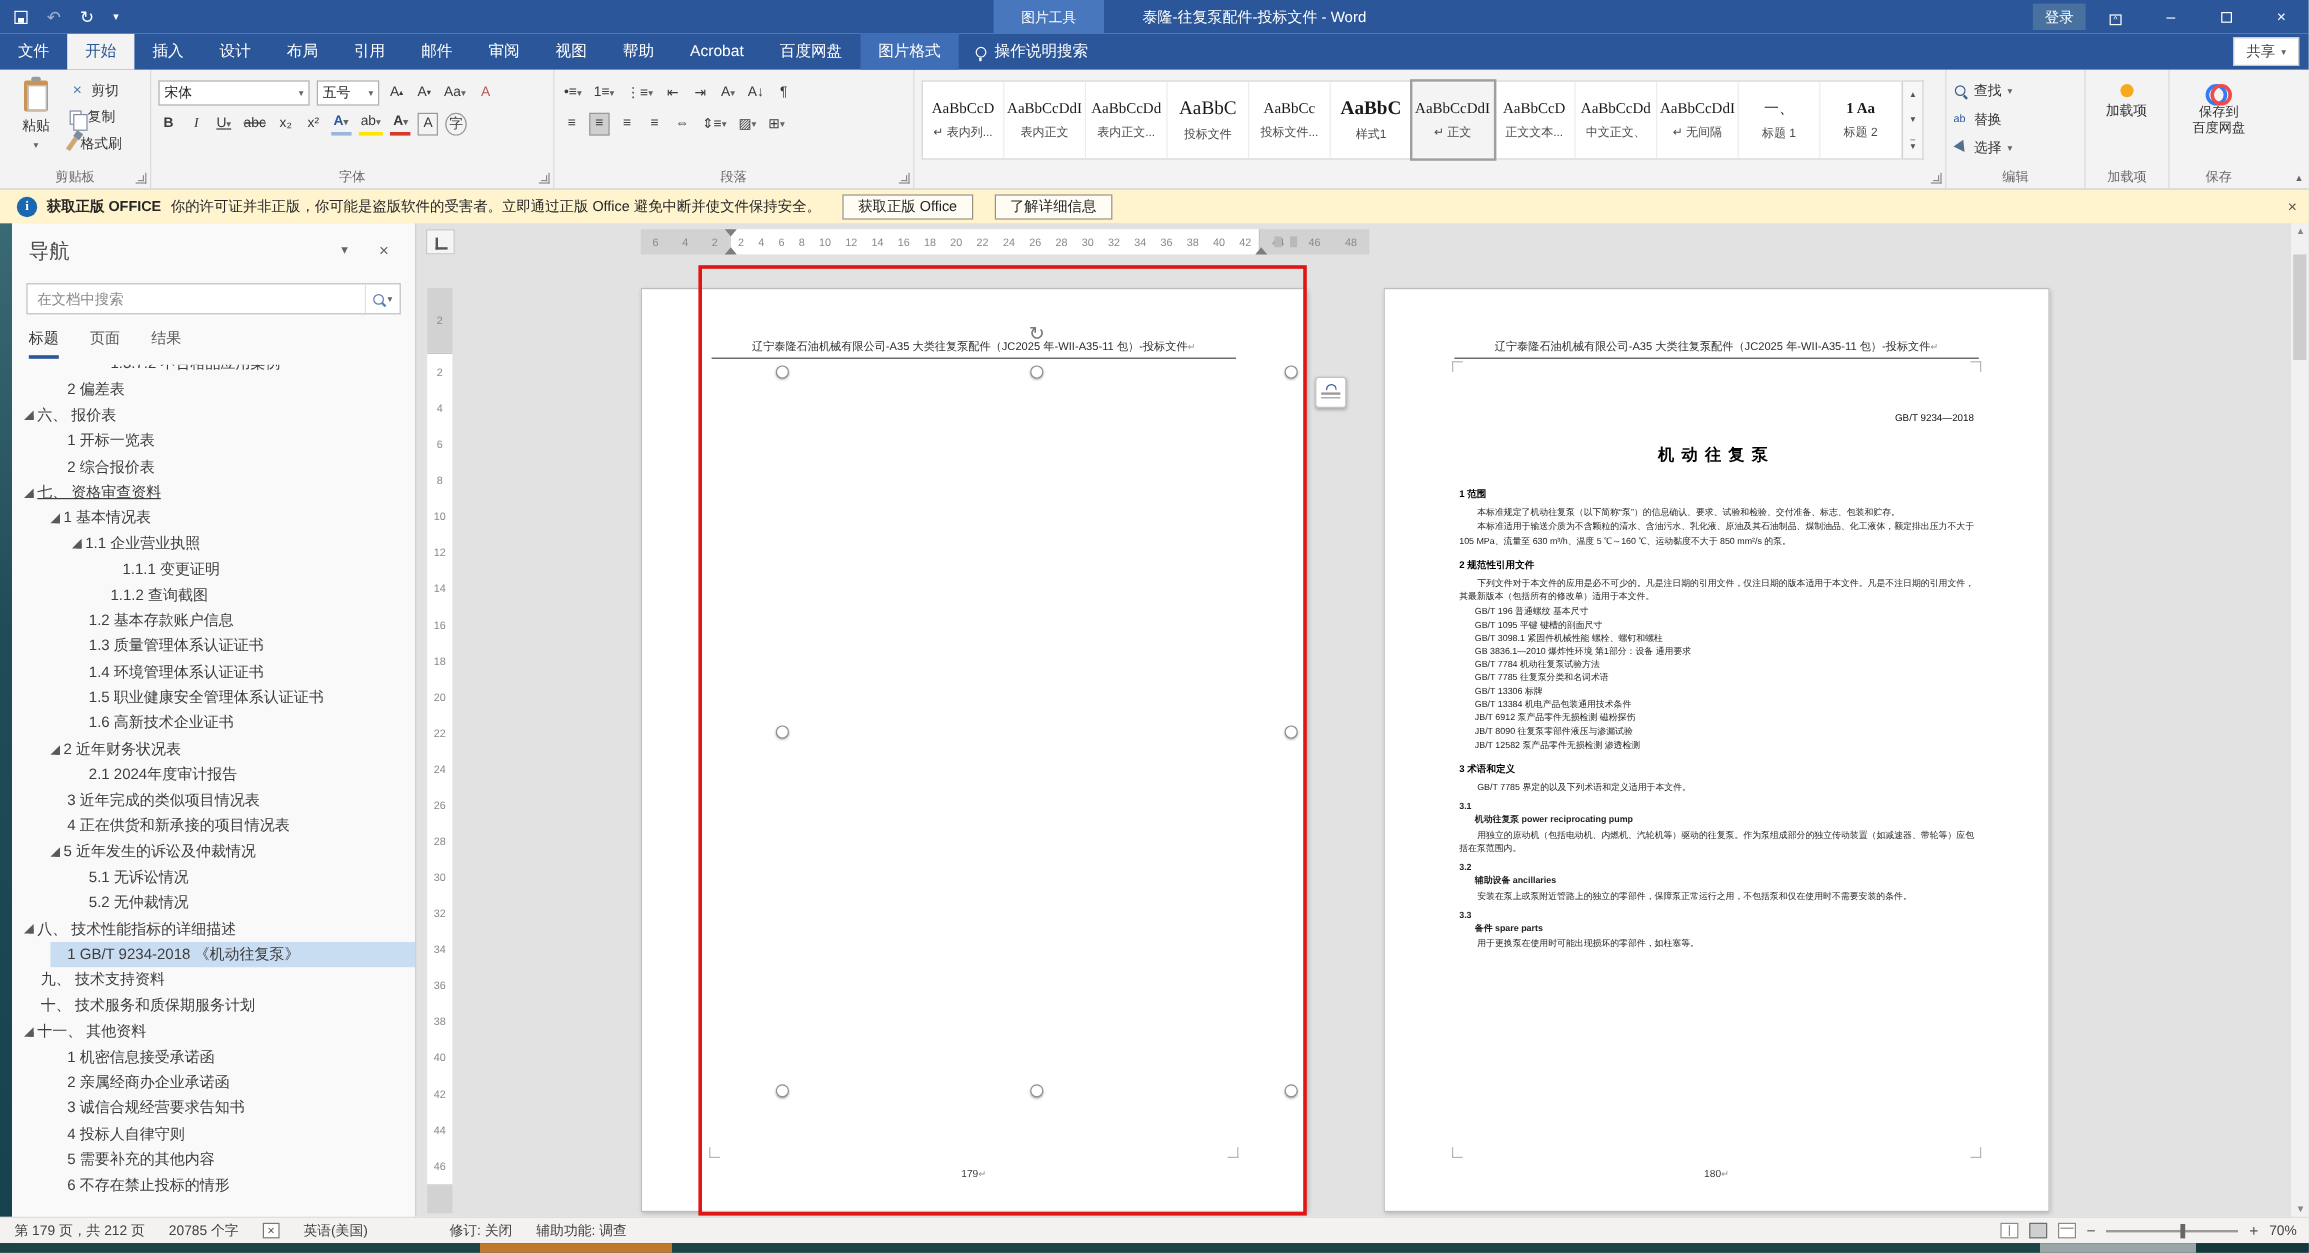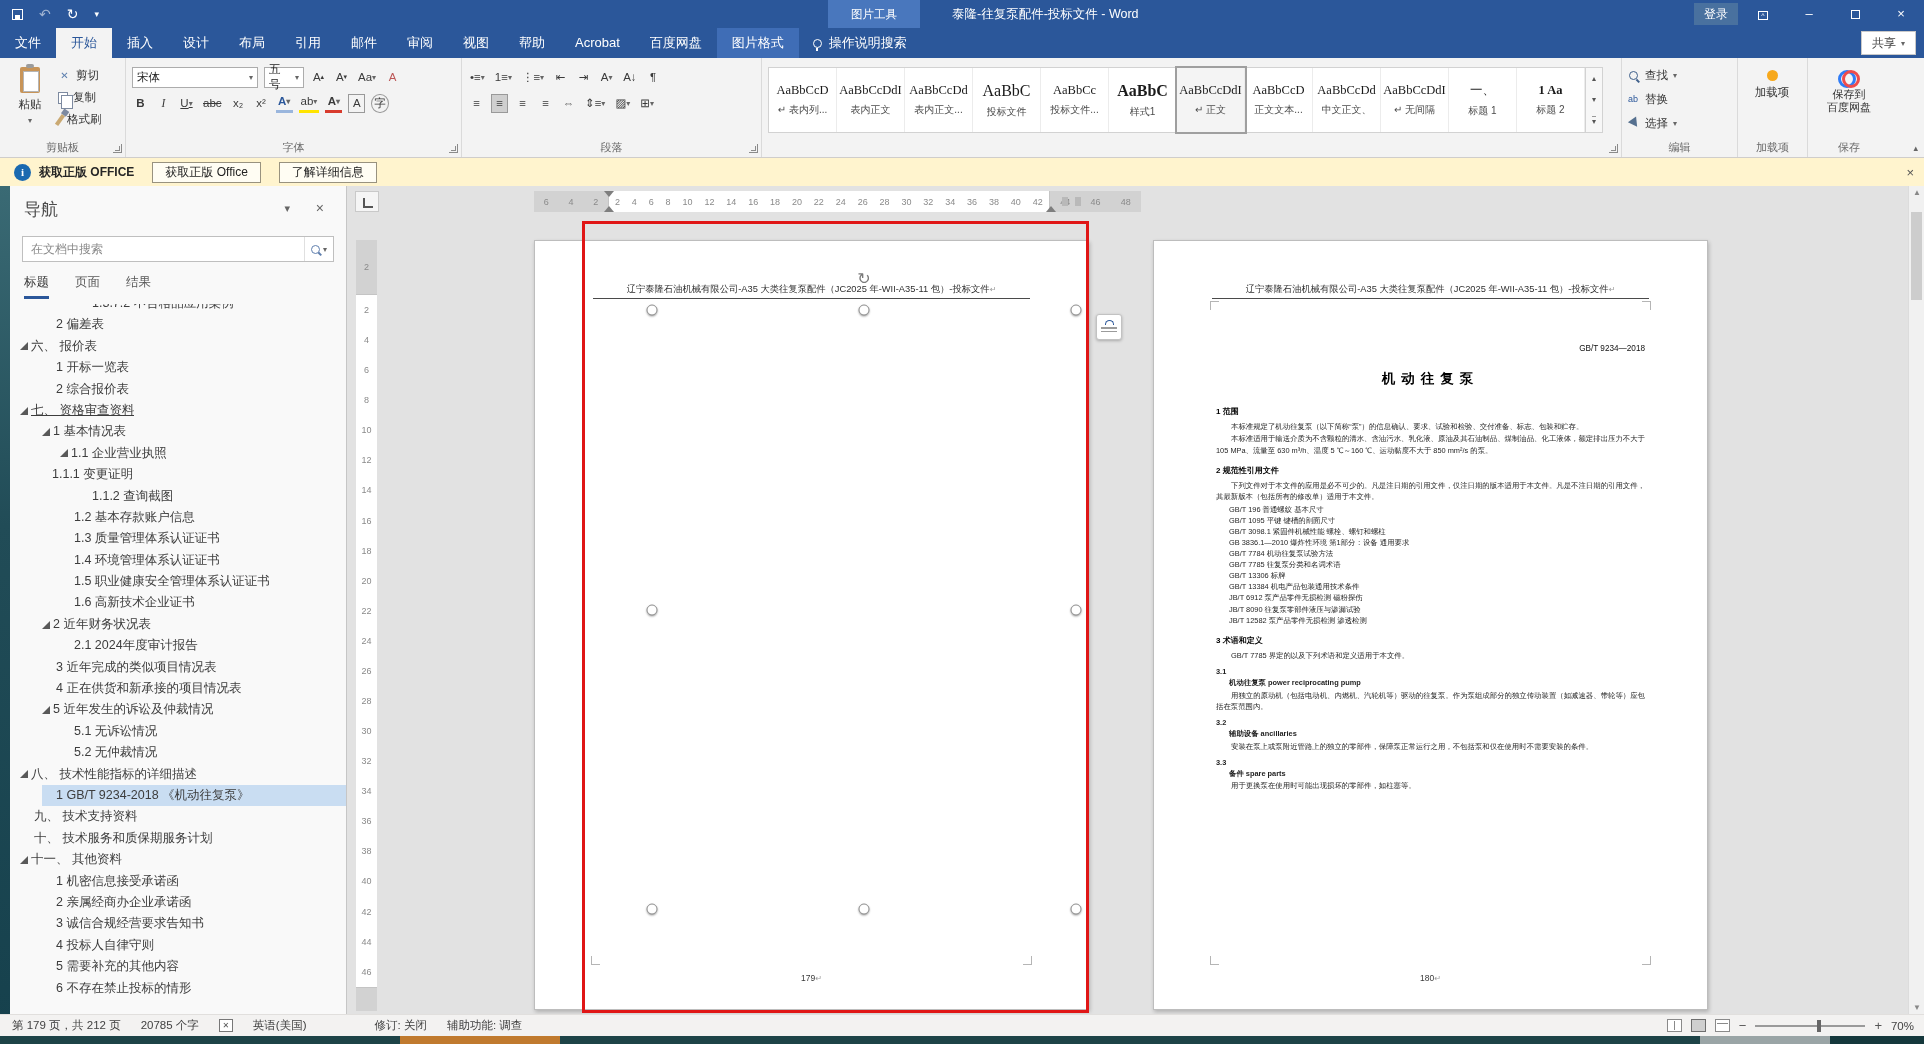--- a/index.html
+++ b/index.html
@@ -258,21 +258,21 @@
     <div class="glabel">剪贴板</div>
     <div class="dlg"></div>
   </div>
 
   <div class="rgroup" style="width:336px">
     <div class="frow">
       <div class="combo" style="width:126px">
           <span>宋体</span>
           <span class="car">▾</span>
         </div>
-      <div class="combo" style="width:40px">
+      <div class="combo" style="width:52px">
           <span>五号</span>
           <span class="car">▾</span>
         </div>
       <span class="gbtn">A<span style="font-size:7px;vertical-align:top">▴</span></span>
       <span class="gbtn">A<span style="font-size:7px;vertical-align:top">▾</span></span>
       <span class="gbtn">Aa<span class="car">▾</span></span>
       <span class="gbtn" style="color:#b55">A</span>
     </div>
     <div class="frow">
       <span class="gbtn bld">B</span>
@@ -411,20 +411,21 @@
       <span class="twoline"><span>保存到</span><br><span>百度网盘</span></span>
     </div>
     <div class="glabel">保存</div>
   </div>
   <div id="ribbon-collapse">▴</div>
 </div>
 
 <div id="msgbar">
   <span class="iinfo">i</span>
   <span class="mbold">获取正版 OFFICE</span>
+  <span>你的许可证并非正版，你可能是盗版软件的受害者。立即通过正版 Office 避免中断并使文件保持安全。</span>
   <span class="mbtn">获取正版 Office</span>
   <span class="mbtn">了解详细信息</span>
   <span id="msg-close">×</span>
 </div>
 
 <div id="leftstrip"></div>
 
 <div id="navpane">
   <div id="nav-head">
     <div id="nav-title">导航</div>
@@ -462,21 +463,21 @@
         <span class="ntext">七、 资格审查资料</span>
       </div>
       <div class="nav-item" style="padding-left: 32px;">
         <span class="tri"></span>
         <span class="ntext">1 基本情况表</span>
       </div>
       <div class="nav-item" style="padding-left: 50px;">
         <span class="tri"></span>
         <span class="ntext">1.1 企业营业执照</span>
       </div>
-      <div class="nav-item" style="padding-left: 42px;">
+      <div class="nav-item" style="padding-left: 92px;">
         <span class="ntext">1.1.1 变更证明</span>
       </div>
       <div class="nav-item" style="padding-left: 82px;">
         <span class="ntext">1.1.2 查询截图</span>
       </div>
       <div class="nav-item" style="padding-left: 64px;">
         <span class="ntext">1.2 基本存款账户信息</span>
       </div>
       <div class="nav-item" style="padding-left: 64px;">
         <span class="ntext">1.3 质量管理体系认证证书</span>

